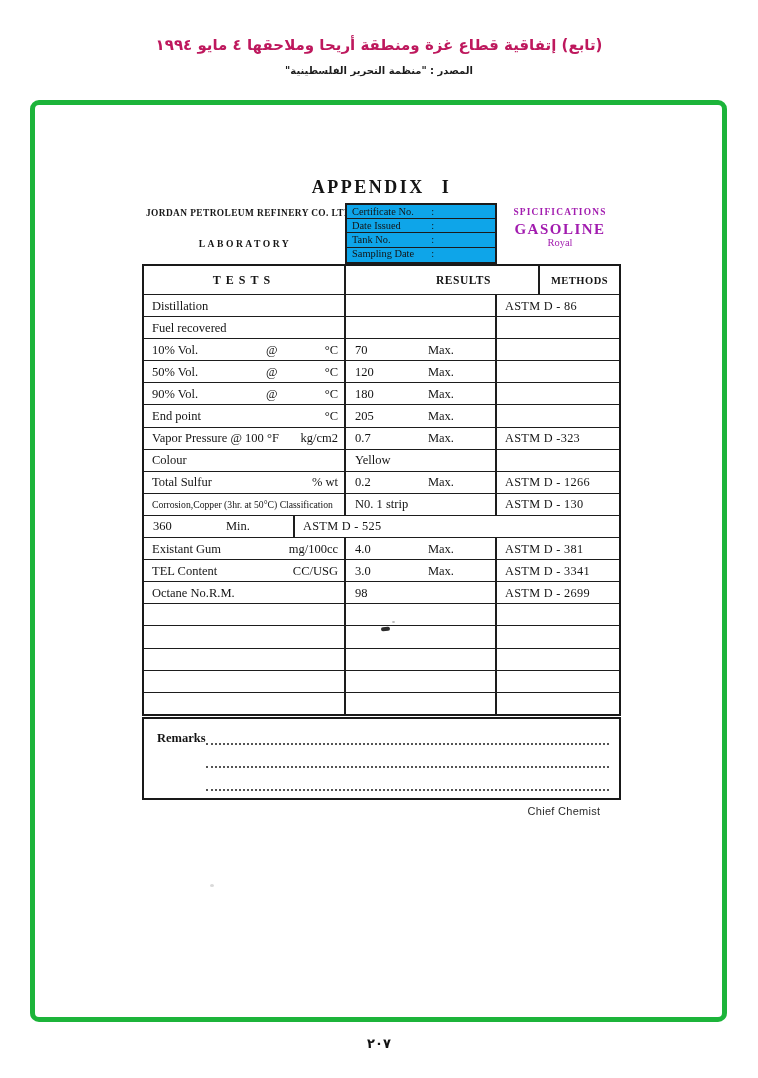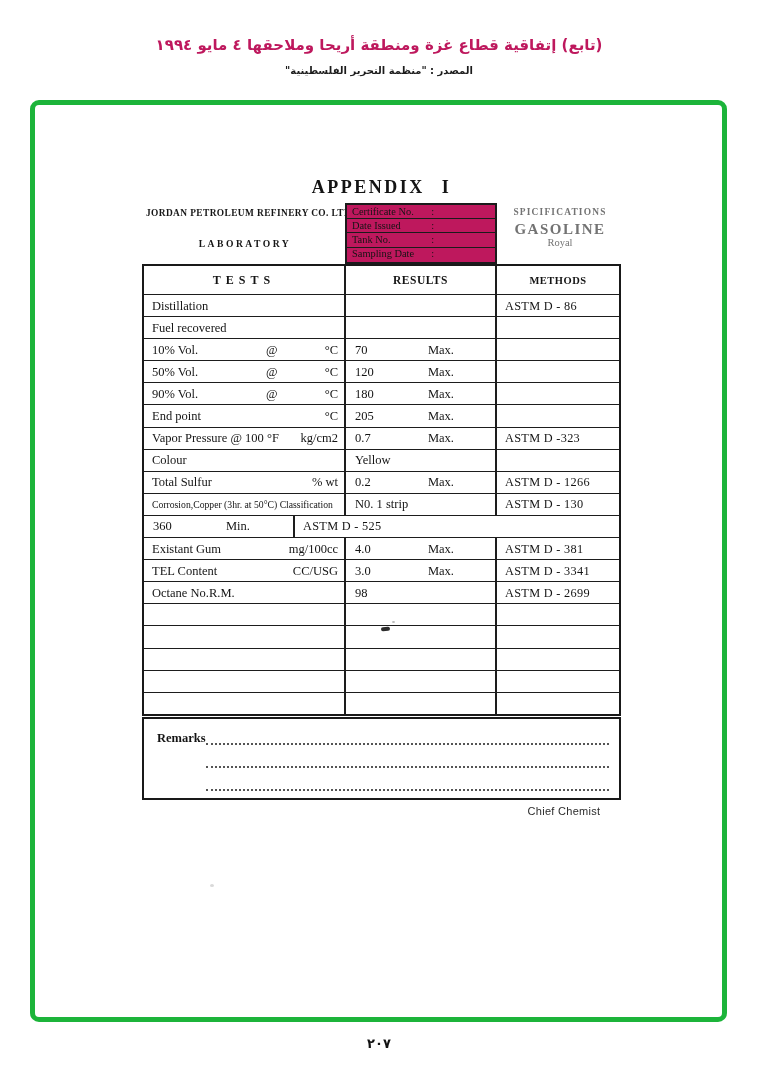--- a/index.html
+++ b/index.html
@@ -19,42 +19,42 @@
 
   .appendix { position:absolute; top:177px; left:142px; width:479px; text-align:center;
     font-size:18px; font-weight:bold; letter-spacing:2.5px; word-spacing:10px; color:#141414; }
 
   .company { position:absolute; left:146px; top:208px; width:198px; text-align:left;
     font-size:9.4px; font-weight:bold; letter-spacing:0.4px; color:#161616; white-space:nowrap; }
   .laboratory { position:absolute; left:146px; top:238px; width:198px; text-align:center;
     font-size:9.6px; font-weight:bold; letter-spacing:2.5px; color:#161616; }
 
   .certbox { position:absolute; left:345px; top:203px; width:152px; height:61px;
-    border:2px solid #1b1b1b; background:#be185d; }
+    border:2px solid #1b1b1b; background:#0ea5e9; }
   .cert-row { position:relative; height:14.2px; border-bottom:1.4px solid #1b1b1b; }
   .cert-row:last-child { border-bottom:none; }
   .cert-label { position:absolute; left:5px; top:0.5px; font-size:10.4px; color:#141414; white-space:nowrap; }
   .cert-colon { position:absolute; left:57%; top:0.5px; font-size:10.4px; color:#141414; }
 
-  .specs { position:absolute; left:498px; top:207px; width:124px; text-align:center; color:#737373; }
+  .specs { position:absolute; left:498px; top:207px; width:124px; text-align:center; color:#a21caf; }
   .spec-head { font-size:9.4px; font-weight:bold; letter-spacing:1.2px; }
   .spec-prod { font-size:15px; font-weight:bold; letter-spacing:1.5px; margin-top:4px; }
   .spec-grade { font-size:10.5px; margin-top:-1px; }
 
   
   .tbl { position:absolute; left:142px; top:264px; width:479px; border:2.5px solid #191919; background:transparent; }
   .trow { display:flex; height:22.1px; border-top:1.6px solid #1d1d1d; position:relative; }
   .trow.head { border-top:none; height:28px; }
   .cell { position:relative; }
   .c1 { width:202px; border-right:2px solid #1d1d1d; }
   .c2 { width:151px; border-right:2px solid #1d1d1d; }
   .c3 { flex:1; }
   .hd { display:flex; align-items:center; justify-content:center; font-weight:bold; color:#141414; }
   .hd-tests { font-size:12px; letter-spacing:5px; }
-  .hd-results { font-size:11.5px; letter-spacing:0.5px; }
+  .hd-results { font-size:11.5px; letter-spacing:0.5px;margin-left:43px; }
   .hd-methods { font-size:10.5px; letter-spacing:0.5px; }
   .pos { position:absolute; top:50%; transform:translateY(-50%); white-space:nowrap;
     font-size:12.5px; color:#141414; }
   .t-label { left:8px; }
   .t-label.sm { font-size:9.7px; }
   .t-at { left:61%; }
   .t-unit { right:6px; }
   .r-val { left:9px; }
   .r-qual { left:55%; }
   .m-label { left:8px; font-size:12.3px; letter-spacing:0.3px; }

